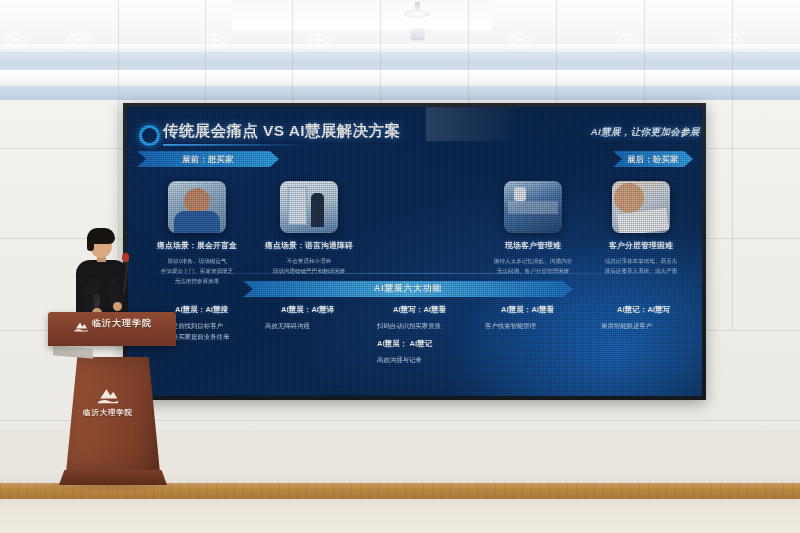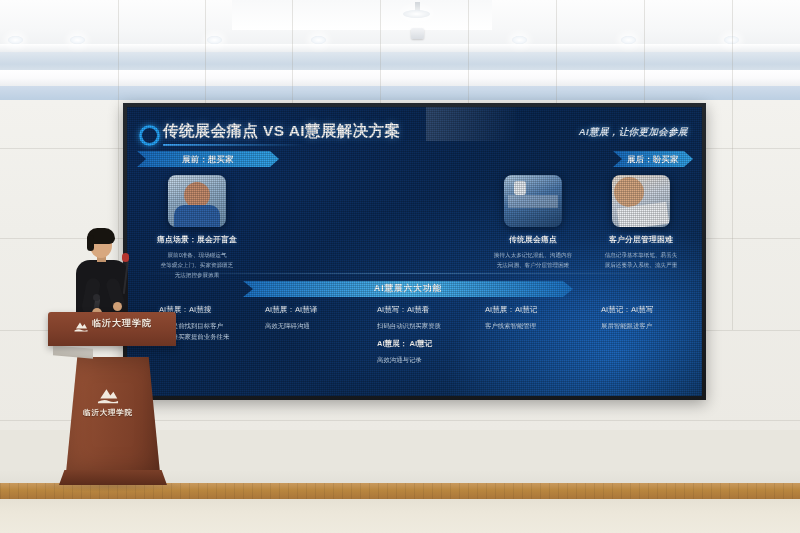--- a/index.html
+++ b/index.html
@@ -66,21 +66,21 @@
       repeating-linear-gradient(90deg,rgba(0,0,0,.24) 0 1px,transparent 1px 2px);
     opacity:.62;}
   .screen-glow{position:absolute;right:-30px;bottom:-50px;width:300px;height:210px;
     background:radial-gradient(ellipse at 60% 60%,rgba(40,140,250,.55),rgba(40,140,250,0) 68%);
     transform:rotate(-14deg);}
   .scr-reflect{position:absolute;left:52%;top:0;width:90px;height:34px;
     background:linear-gradient(100deg,rgba(255,255,255,.16),rgba(255,255,255,0));
     pointer-events:none;}
 
   
-  .slide-head{position:absolute;left:12px;top:14px;right:12px;height:26px;}
+  .slide-head{position:absolute;left:12px;top:14px;right:0;height:26px;}
   .head-ring{position:absolute;left:0;top:4px;width:15px;height:15px;border-radius:50%;
     border:3px solid #27a9ff;box-shadow:0 0 6px rgba(45,170,255,.8);}
   .head-title{position:absolute;left:24px;top:0;font-size:15.5px;font-weight:bold;
     letter-spacing:.4px;color:#ffffff;text-shadow:0 0 7px rgba(110,190,255,.55);
     white-space:nowrap;}
   .head-underline{position:absolute;left:24px;top:23px;width:142px;height:2px;
     background:linear-gradient(90deg,#3fa9ff,rgba(63,169,255,0));}
   .head-tag{position:absolute;right:2px;top:5px;font-size:9.5px;font-weight:bold;
     font-style:italic;color:#eaf4ff;letter-spacing:.4px;white-space:nowrap;
     text-shadow:0 0 6px rgba(90,180,255,.7);}
@@ -93,21 +93,21 @@
     background:linear-gradient(90deg,#1b6fc4,#34a8ee);
     clip-path:polygon(0 0, calc(100% - 9px) 0, 100% 50%, calc(100% - 9px) 100%, 0 100%, 9px 50%);
     box-shadow:0 0 8px rgba(40,150,230,.45);}
   .chev.pre{left:0;width:142px;}
   .chev.mid{left:148px;width:322px;
     background:linear-gradient(90deg,#1f7bcf,#49b6f2 55%,#1f7bcf);}
   .chev.post{left:476px;width:80px;}
 
   
   .cards{position:absolute;left:10px;top:66px;right:8px;height:92px;}
-  .card{position:absolute;top:2px;width:104px;}
+  .card{position:absolute;top:8px;width:104px;}
   .card .thumb{width:58px;height:52px;border-radius:8px;margin:0 auto;
     overflow:hidden;position:relative;box-shadow:0 2px 8px rgba(0,0,0,.4);}
   .card .ctitle{margin-top:7px;text-align:center;font-size:7.8px;font-weight:bold;
     color:#ffffff;letter-spacing:.2px;white-space:nowrap;
     text-shadow:0 0 4px rgba(90,170,255,.5);}
   .card .cdesc{margin-top:6px;font-size:5.6px;line-height:1.75;color:#bcd5ef;
     text-align:center;}
   .card.c0{left:8px;}
   .card.c1{left:120px;}
   .card.c2{left:232px;}
@@ -148,22 +148,22 @@
   
   .sol-band{position:absolute;left:116px;top:174px;width:330px;height:16px;
     display:flex;align-items:center;justify-content:center;
     font-size:8.6px;font-weight:bold;color:#fff;letter-spacing:1px;
     background:linear-gradient(90deg,#1d74c8,#4fbcf5 50%,#1d74c8);
     clip-path:polygon(0 0, calc(100% - 10px) 0, 100% 50%, calc(100% - 10px) 100%, 0 100%, 10px 50%);
     box-shadow:0 0 10px rgba(60,170,240,.5);}
 
   .sols{position:absolute;left:10px;top:198px;right:8px;height:80px;}
   .sol{position:absolute;top:0;}
-  .sol .sh{font-size:7.6px;font-weight:normal;color:#ffffff;white-space:nowrap;
-    text-shadow:0 0 4px rgba(90,170,255,.55);}
+  .sol .sh{font-size:7.6px;font-weight:bold;color:#ffffff;white-space:nowrap;
+    text-shadow:0 0 4px rgba(90,170,255,.55);margin-left:16px;}
   .sol .sd{margin-top:5px;font-size:6.4px;line-height:1.75;color:#cfe2f5;}
   .sol .sh2{margin-top:8px;font-size:7.6px;font-weight:bold;color:#fff;white-space:nowrap;}
   .sol.s0{left:22px;}
   .sol.s1{left:128px;}
   .sol.s2{left:240px;}
   .sol.s3{left:348px;width:118px;}
   .sol.s4{left:464px;}
 
   
   .speaker{position:absolute;left:72px;top:228px;width:62px;height:110px;}
@@ -277,25 +277,33 @@
     <div class="cards">
       <div class="card c0">
         <div class="thumb">
             <div class="ph ph0"></div>
           </div>
         <div class="ctitle">痛点场景：展会开盲盒</div>
         <div class="cdesc" style="white-space:pre-line;">展前0准备、现场碰运气
 坐等观众上门、买家资源匮乏
 无法把控参展效果</div>
       </div>
+      <div class="card c1">
+        <div class="thumb">
+            <div class="ph ph1"></div>
+          </div>
+        <div class="ctitle">痛点场景：语言沟通障碍</div>
+        <div class="cdesc" style="white-space:pre-line;">不会英语和小语种
+现场沟通磕磕巴巴和翻译困难</div>
+      </div>
       <div class="card c3">
         <div class="thumb">
             <div class="ph ph3"></div>
           </div>
-        <div class="ctitle">传统展会痛点</div>
+        <div class="ctitle">现场客户管理难</div>
         <div class="cdesc" style="white-space:pre-line;">接待人太多记忆混乱、沟通内容
 无法回溯、客户分层管理困难</div>
       </div>
       <div class="card c4">
         <div class="thumb">
             <div class="ph ph4"></div>
           </div>
         <div class="ctitle">客户分层管理困难</div>
         <div class="cdesc" style="white-space:pre-line;">信息记录基本靠纸笔、易丢失
 展后还要录入系统、流失严重</div>
@@ -316,21 +324,21 @@
         <div class="sh">AI慧展：AI慧译</div>
         <div class="sd" style="white-space:pre-line;">高效无障碍沟通</div>
       </div>
       <div class="sol s2">
         <div class="sh">AI慧写：AI慧看</div>
         <div class="sd" style="white-space:pre-line;">扫码自动识别买家资质</div>
         <div class="sh2">AI慧展： AI慧记</div>
         <div class="sd" style="white-space:pre-line;">高效沟通与记录</div>
       </div>
       <div class="sol s3">
-        <div class="sh">AI慧展：AI慧记</div>
+        <div class="sh">AI慧展：AI慧看</div>
         <div class="sd" style="white-space:pre-line;">客户线索智能管理</div>
       </div>
       <div class="sol s4">
         <div class="sh">AI慧记：AI慧写</div>
         <div class="sd" style="white-space:pre-line;">展后智能跟进客户</div>
       </div>
     </div>
   </div>
 
   <div class="speaker">

